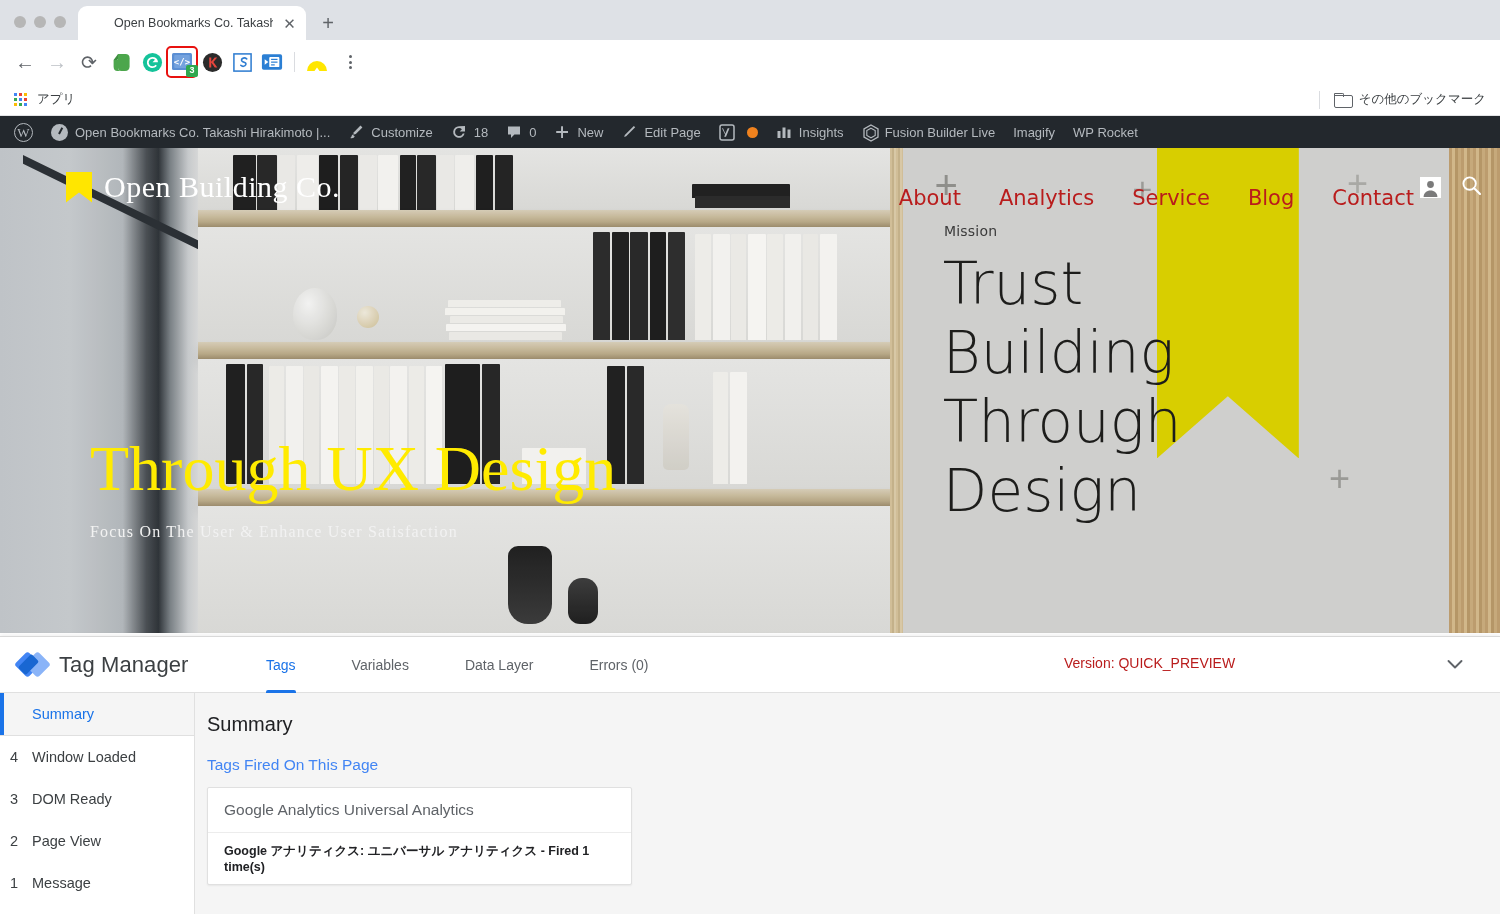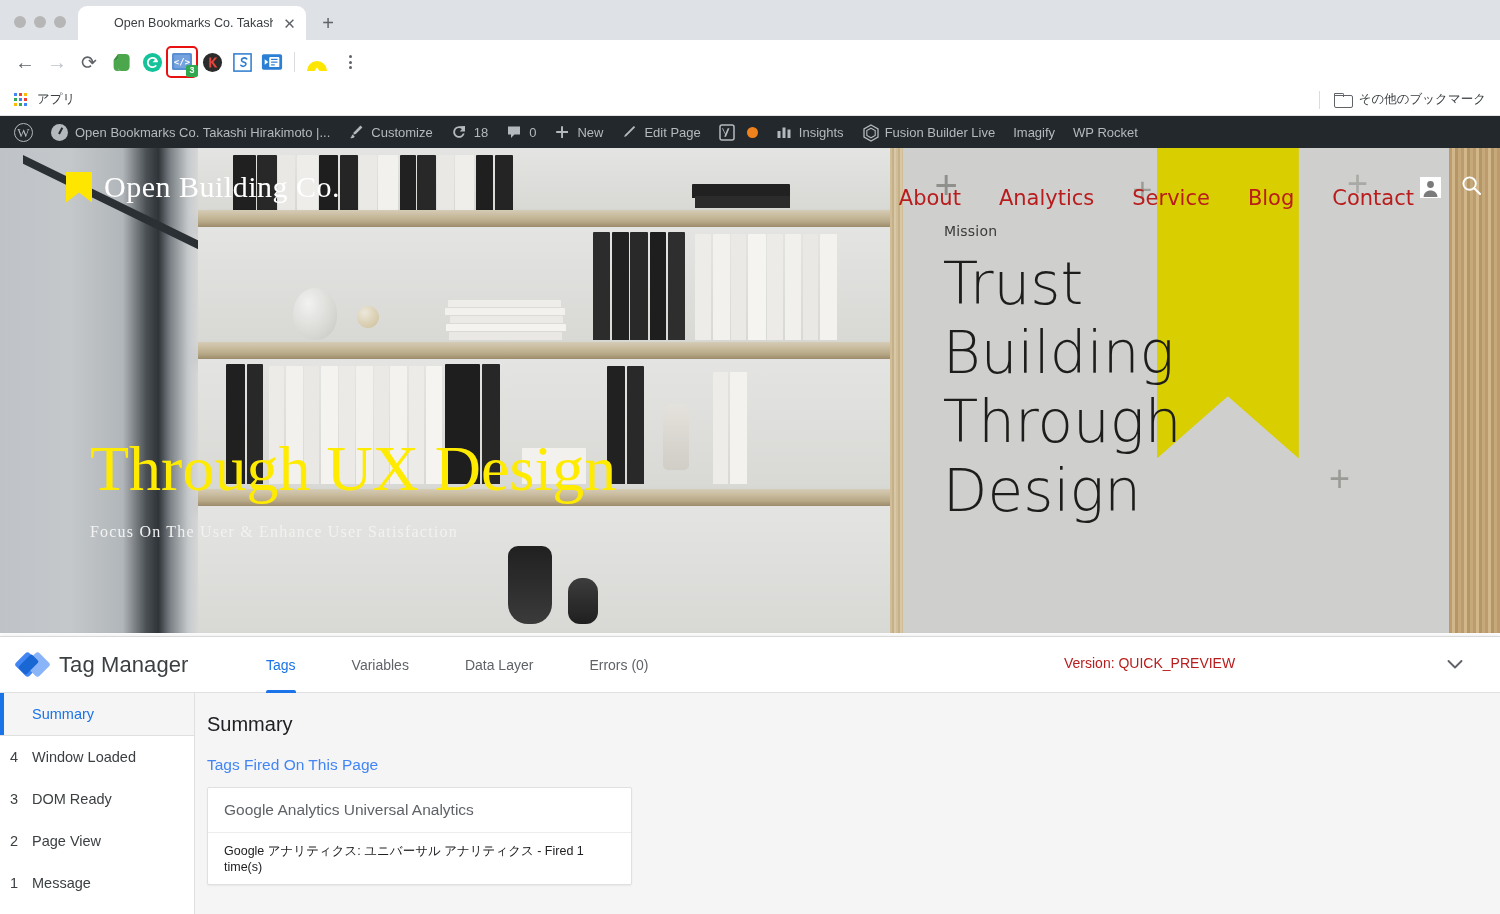--- a/index.html
+++ b/index.html
@@ -312,21 +312,21 @@
   .gtm-h2 { font-size:20px; color:#202124; margin-bottom:20px; font-weight:400; }
   .gtm-link { font-size:15.5px; color:#4285f4; margin-bottom:13px; }
   .gtm-card {
     width:425px; background:#fff; border:1px solid #e0e0e0; border-radius:2px;
     box-shadow:0 1px 2px rgba(0,0,0,0.06); margin-bottom:30px;
   }
   .gtm-card-title {
     padding:13px 16px; font-size:15.5px; color:#5f6368;
     border-bottom:1px solid #ececec;
   }
-  .gtm-card-row { padding:10px 16px; font-size:12.5px; color:#202124; font-weight:normal; }
+  .gtm-card-row { padding:10px 16px; font-size:12.5px; color:#202124; font-weight:bold; }
 </style>
 </head>
 <body>
 
 <div id="browser">
 
   <div class="tabstrip">
     <div class="traffic-lights">
       <span class="tl"></span>
       <span class="tl"></span>

